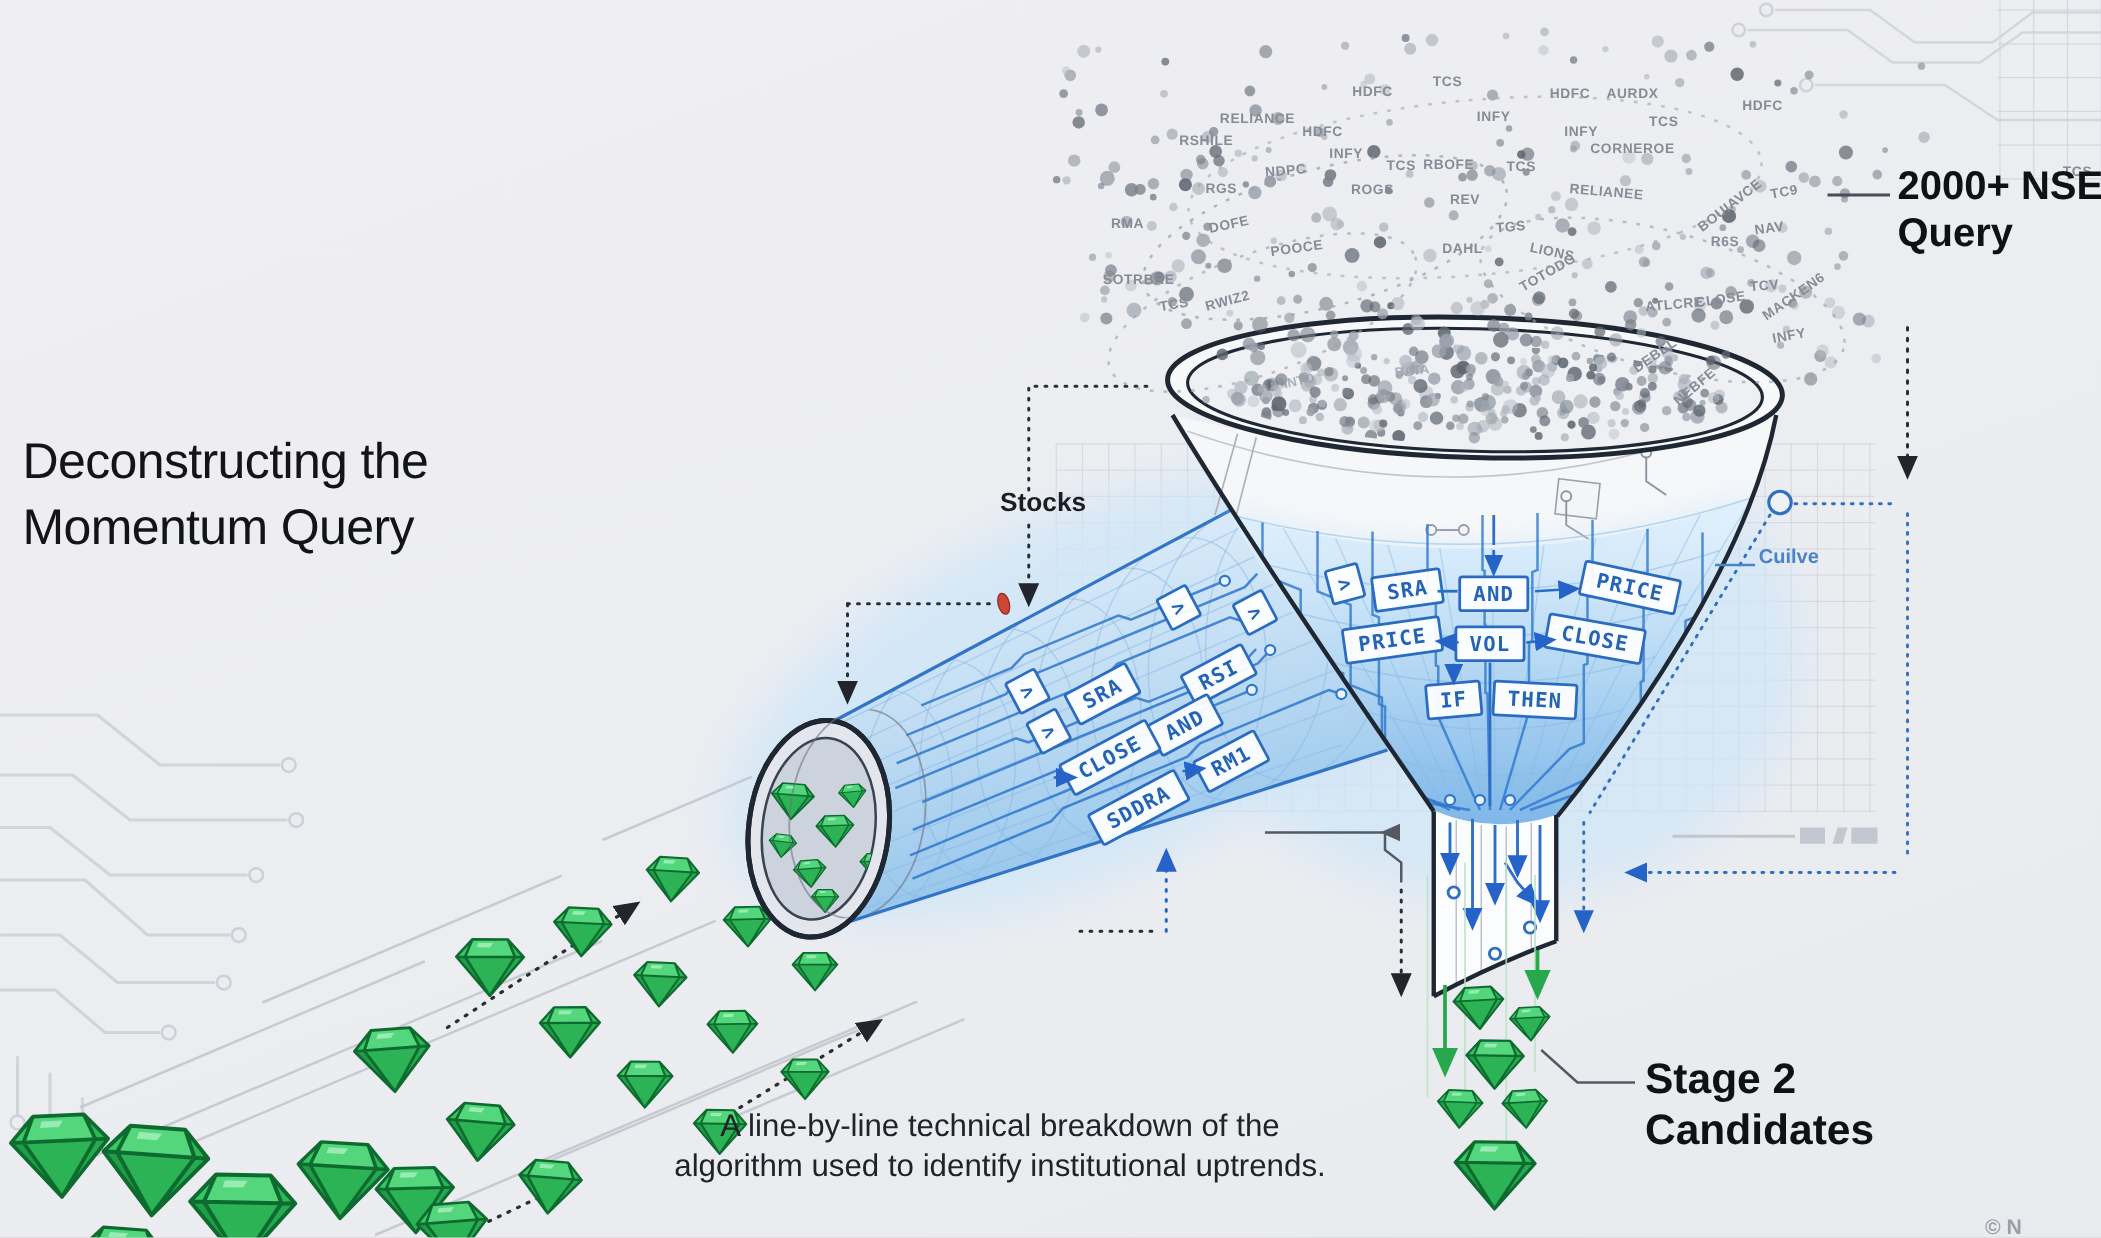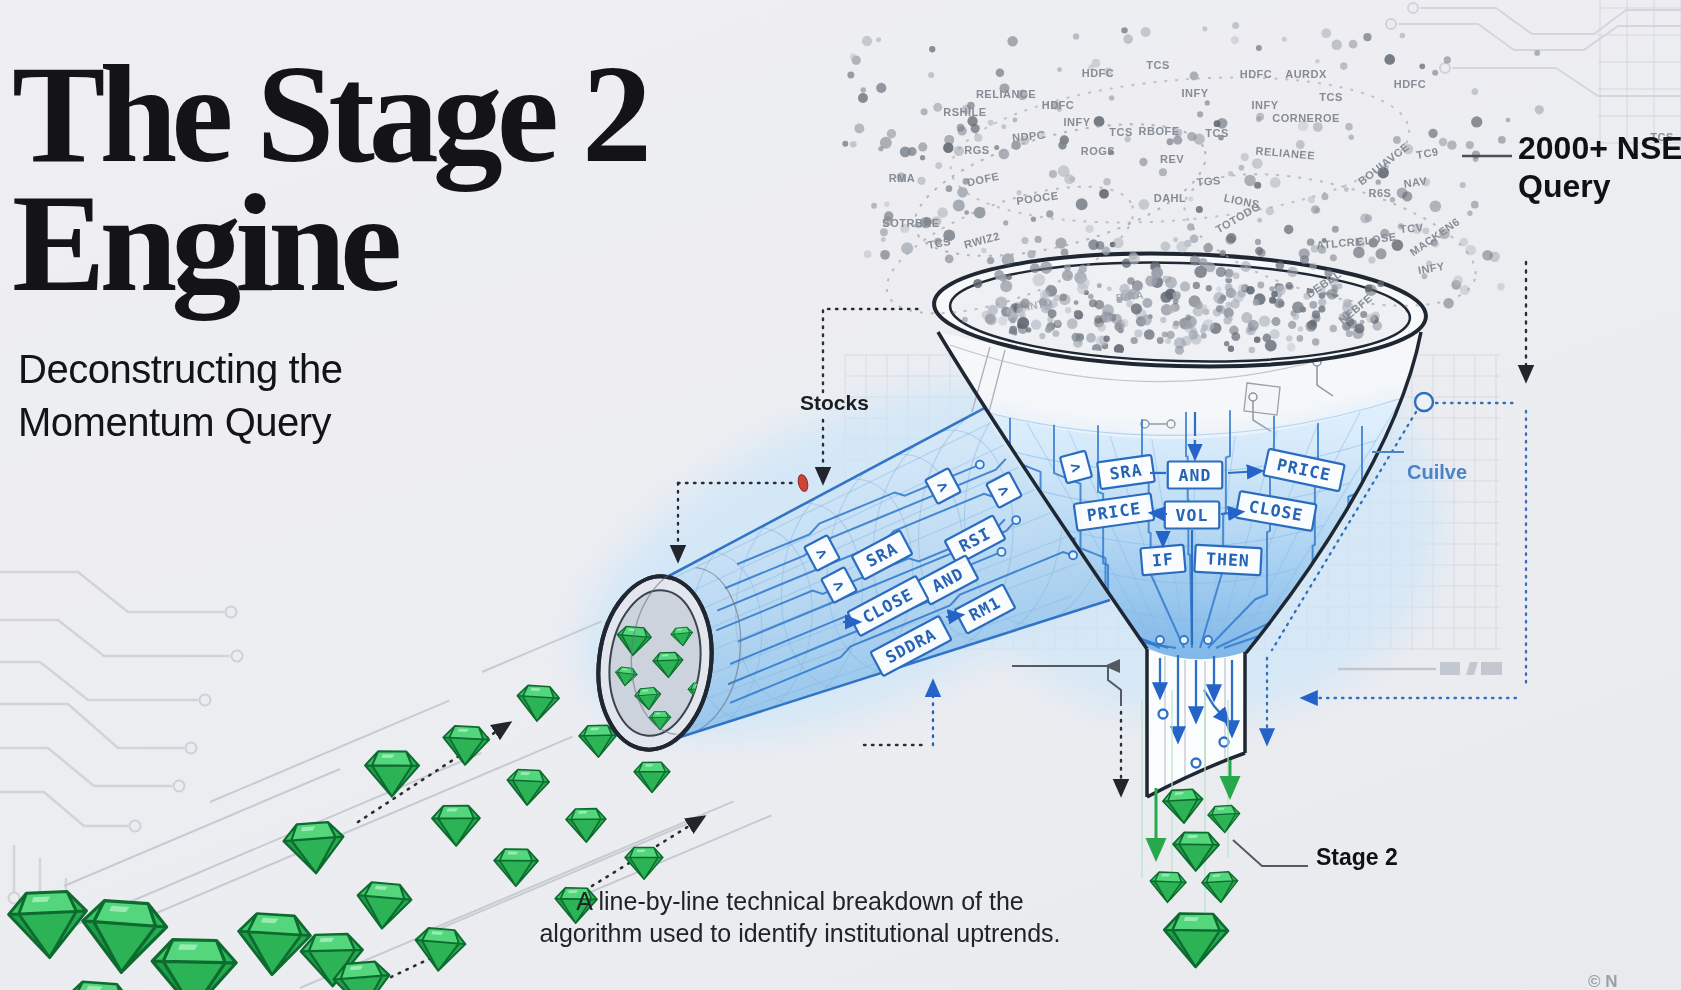--- a/index.html
+++ b/index.html
@@ -17,23 +17,23 @@
   }
   .subtitle{
     left:18px;top:343px;font-size:40px;line-height:1.32;font-weight:500;color:#131417;
     letter-spacing:-.5px;
   }
   .caption{
     left:300px;top:886px;width:1000px;text-align:center;
     font-size:25px;line-height:1.26;color:#212329;font-weight:500;
   }
   .stocks{left:1518px;top:129px;font-size:32px;line-height:1.2;font-weight:600;color:#0f1114;}
-  .stage2{left:1316px;top:843px;font-size:23px;line-height:1.22;font-weight:600;color:#0f1114;}
+  .stage2{left:1316px;top:843px;font-size:34px;line-height:1.22;font-weight:600;color:#0f1114;}
   .filter{left:800px;top:391px;font-size:21px;font-weight:600;color:#1b1d21;}
-  .cuilve{left:1407px;top:437px;font-size:20px;font-weight:700;color:#4a84c8;margin-top:24px;}
+  .cuilve{left:1407px;top:437px;font-size:16px;font-weight:700;color:#4a84c8;}
   .wm{left:1588px;top:972px;font-size:17px;color:#9aa0a8;font-weight:600;}
 </style>
 </head>
 <body>
 
 <div class="stage">
 
 <svg class="scene" width="1681" height="990" viewBox="0 0 1681 990">
   <defs>
     <filter id="blur18" x="-60%" y="-60%" width="220%" height="220%">
@@ -1076,21 +1076,20 @@
           <use href="#gem" transform="translate(1168 886) rotate(2.1826303526759148) scale(0.391304347826087)"></use>
           <use href="#gem" transform="translate(1220 886) rotate(-3.3236683402210474) scale(0.391304347826087)"></use>
           <use href="#gem" transform="translate(1196 938) rotate(0.8445373438298702) scale(0.6956521739130435)"></use>
         </g>
     <path d="M 1233,840 L 1262,866 L 1308,866" fill="none" stroke="#555a62" stroke-width="2"></path>
   </g>
 
   <line x1="1462" y1="156" x2="1512" y2="156" stroke="#4a4f57" stroke-width="2.5"></line>
 </svg>
 
-<div class="lbl title"><span>The Stage 2</span><br><span>Engine</span></div>
 <div class="lbl caption"><span>A line-by-line technical breakdown of the</span><br><span>algorithm used to identify institutional uptrends.</span></div>
 <div class="lbl subtitle"><span>Deconstructing the</span><br><span>Momentum Query</span></div>
 <div class="lbl stocks"><span>2000+ NSE</span><br><span>Query</span></div>
-<div class="lbl stage2"><span>Stage 2</span><br></div>
+<div class="lbl stage2"><span>Stage 2</span><br><span>Candidates</span></div>
 <div class="lbl filter">Stocks</div>
 <div class="lbl cuilve">Cuilve</div>
 <div class="lbl wm">© N</div>
 </div>
 
 </body></html>

